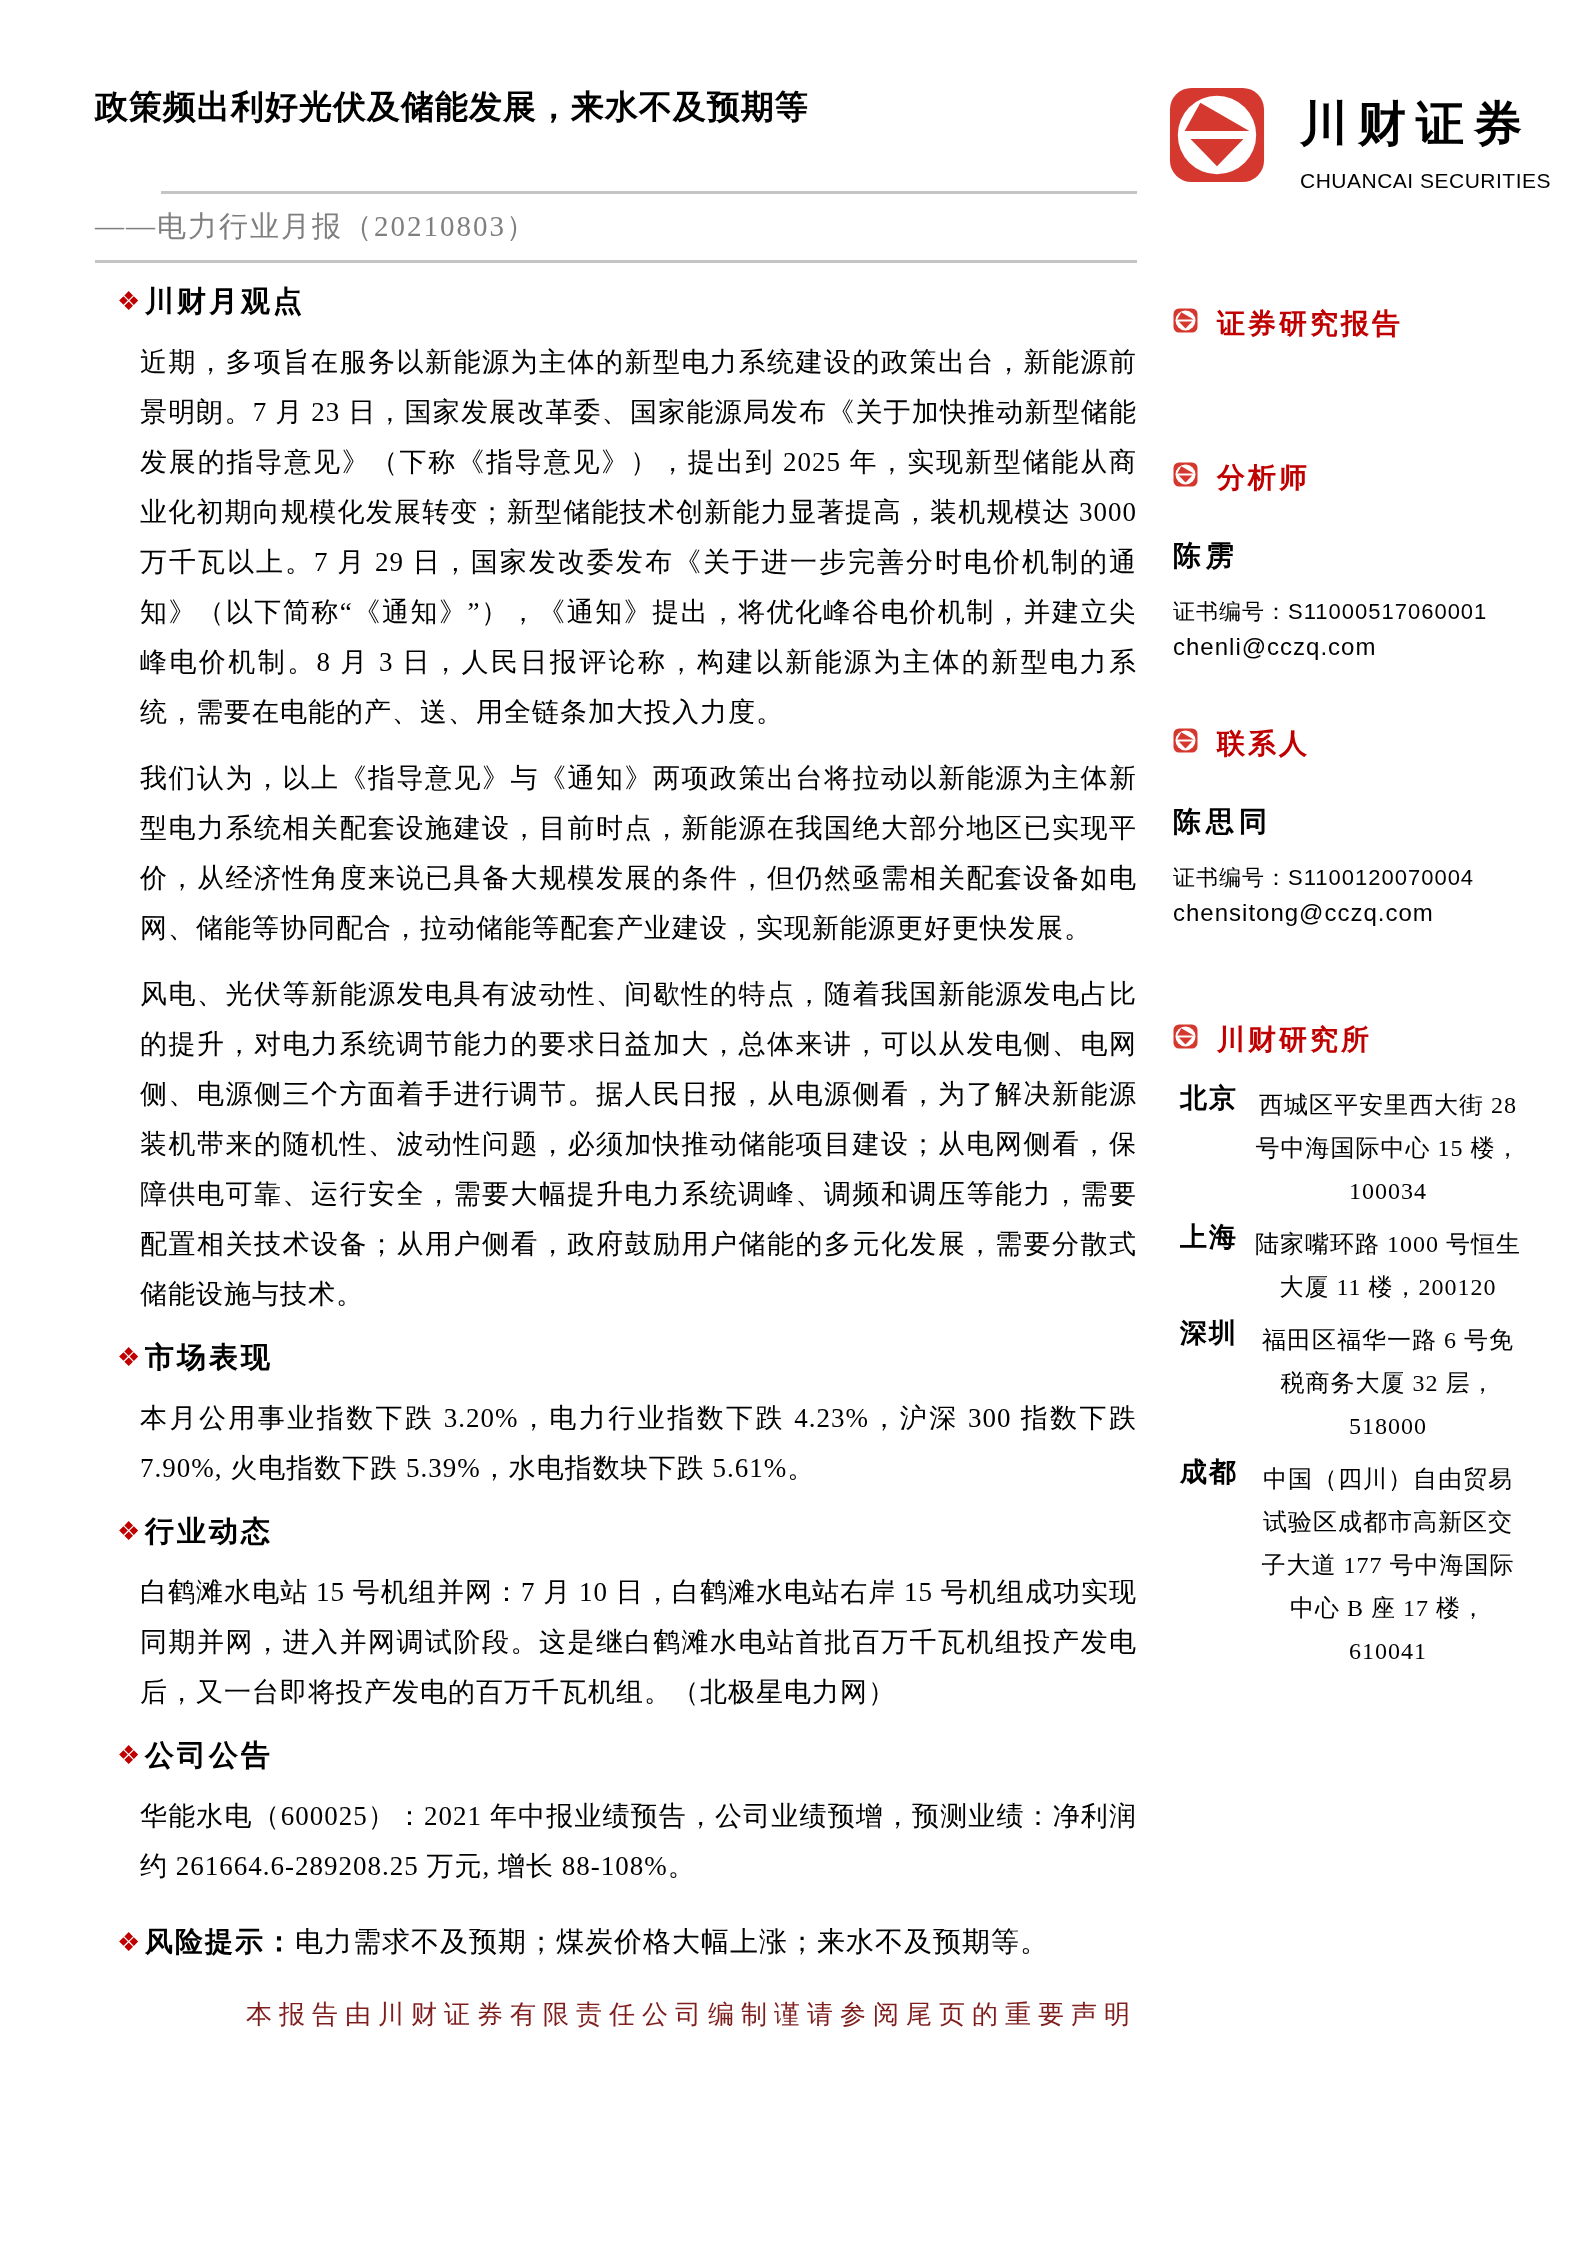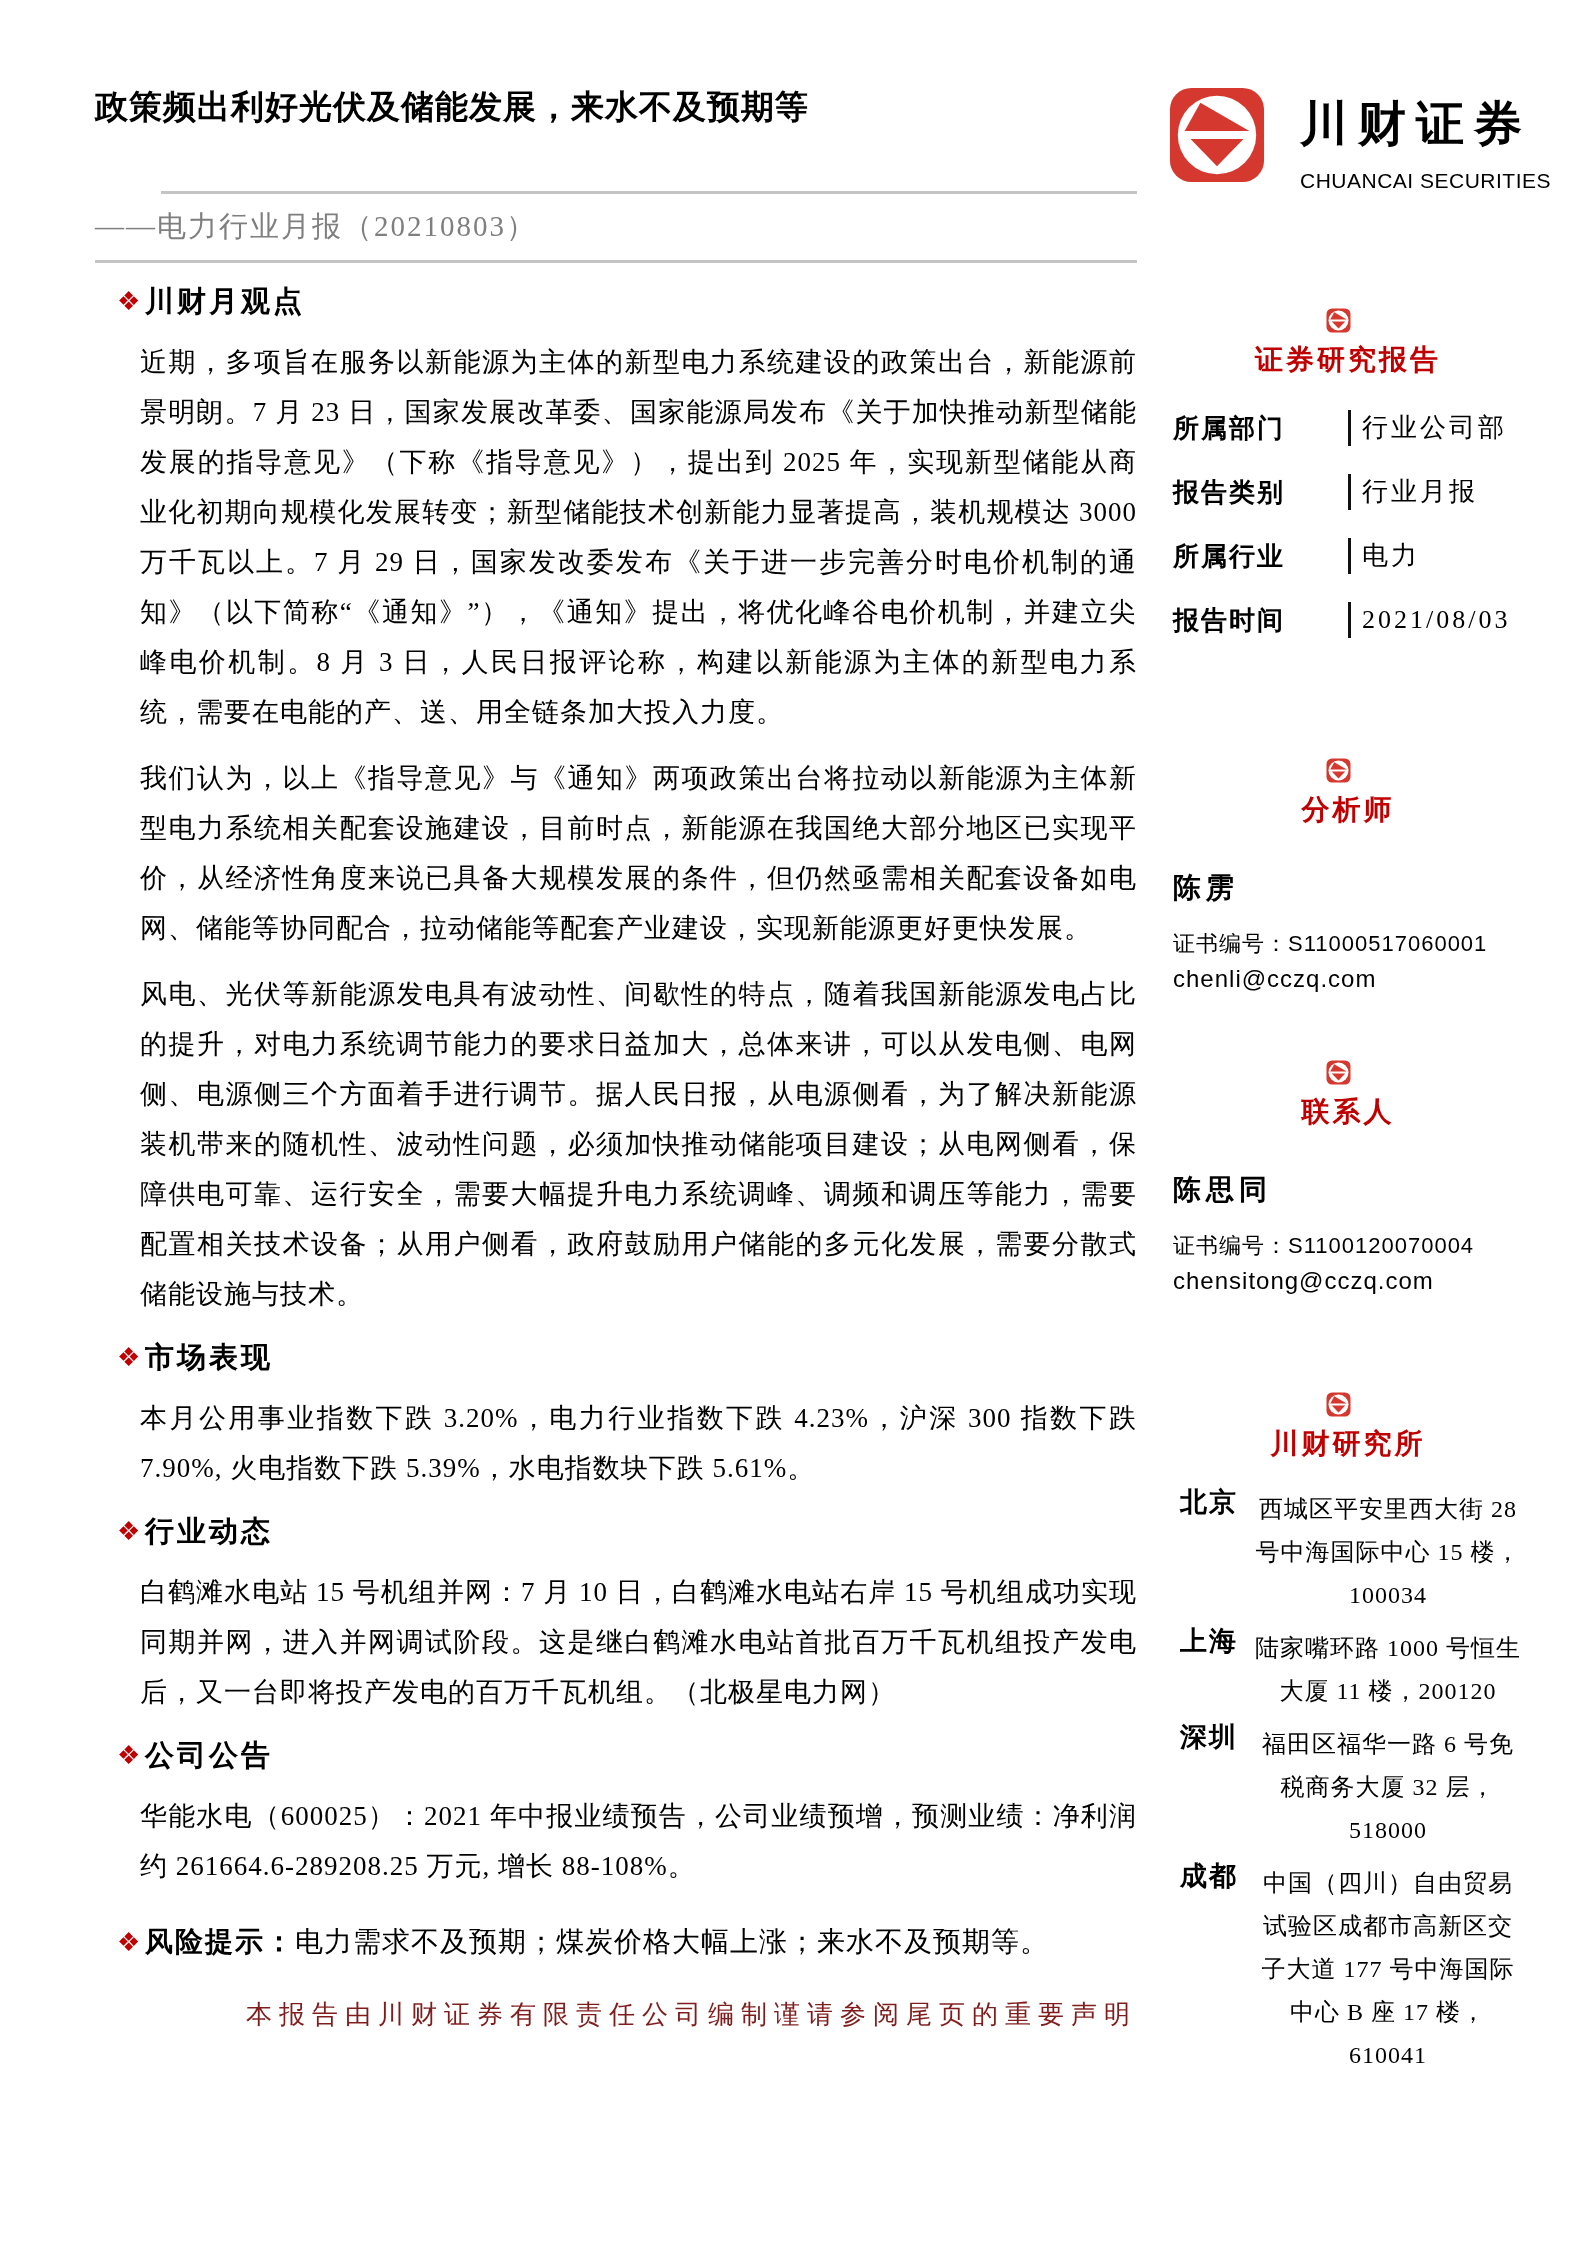--- a/index.html
+++ b/index.html
@@ -34,21 +34,21 @@
   .sec-body p{margin:0 0 16px 0;}
 
   .risk-row{display:flex;align-items:flex-start;margin-top:30px;font-size:28px;line-height:42px;}
   .risk-label{font-weight:700;letter-spacing:2px;white-space:nowrap;}
   .risk-text{letter-spacing:1px;}
 
   .page-footer{margin-top:34px;text-align:right;color:#7f1d1d;font-size:26px;letter-spacing:7px;}
 
   
   .side{position:absolute;left:1173px;top:306px;width:350px;}
-  .side-head{display:flex;align-items:center;color:#c00000;font-weight:700;font-size:28px;letter-spacing:3px;line-height:36px;flex-direction:column;}
+  .side-head{display:flex;align-items:center;color:#c00000;font-weight:700;font-size:28px;letter-spacing:3px;line-height:36px;}
   .mini-logo{width:25px;height:25px;margin-right:19px;flex:none;}
 
   .meta{margin-top:32px;}
   .meta-row{display:flex;align-items:center;margin-bottom:28px;min-height:36px;}
   .meta-label{font-weight:700;font-size:26px;letter-spacing:2px;width:175px;flex:none;}
   .meta-value{font-size:26px;letter-spacing:3px;border-left:3px solid #111;padding-left:11px;line-height:36px;}
 
   .person{margin-top:118px;}
   .person + .person{margin-top:62px;}
   .person-name{font-size:28px;font-weight:700;letter-spacing:5px;margin-top:40px;line-height:40px;}
@@ -151,38 +151,20 @@
 
     <div class="side-head">
       <span>
         <svg class="mini-logo" viewBox="0 0 100 100">
             <use href="#cc-mark"></use>
           </svg>
       </span>
       <span>证券研究报告</span>
     </div>
 
-    <div class="meta">
-      <div class="meta-row">
-        <span class="meta-label">所属部门</span>
-        <span class="meta-value">行业公司部</span>
-      </div>
-      <div class="meta-row">
-        <span class="meta-label">报告类别</span>
-        <span class="meta-value">行业月报</span>
-      </div>
-      <div class="meta-row">
-        <span class="meta-label">所属行业</span>
-        <span class="meta-value">电力</span>
-      </div>
-      <div class="meta-row">
-        <span class="meta-label">报告时间</span>
-        <span class="meta-value">2021/08/03</span>
-      </div>
-    </div>
 
     <div class="person">
       <div class="side-head">
         <span>
           <svg class="mini-logo" viewBox="0 0 100 100">
               <use href="#cc-mark"></use>
             </svg>
         </span>
         <span>分析师</span>
       </div>

